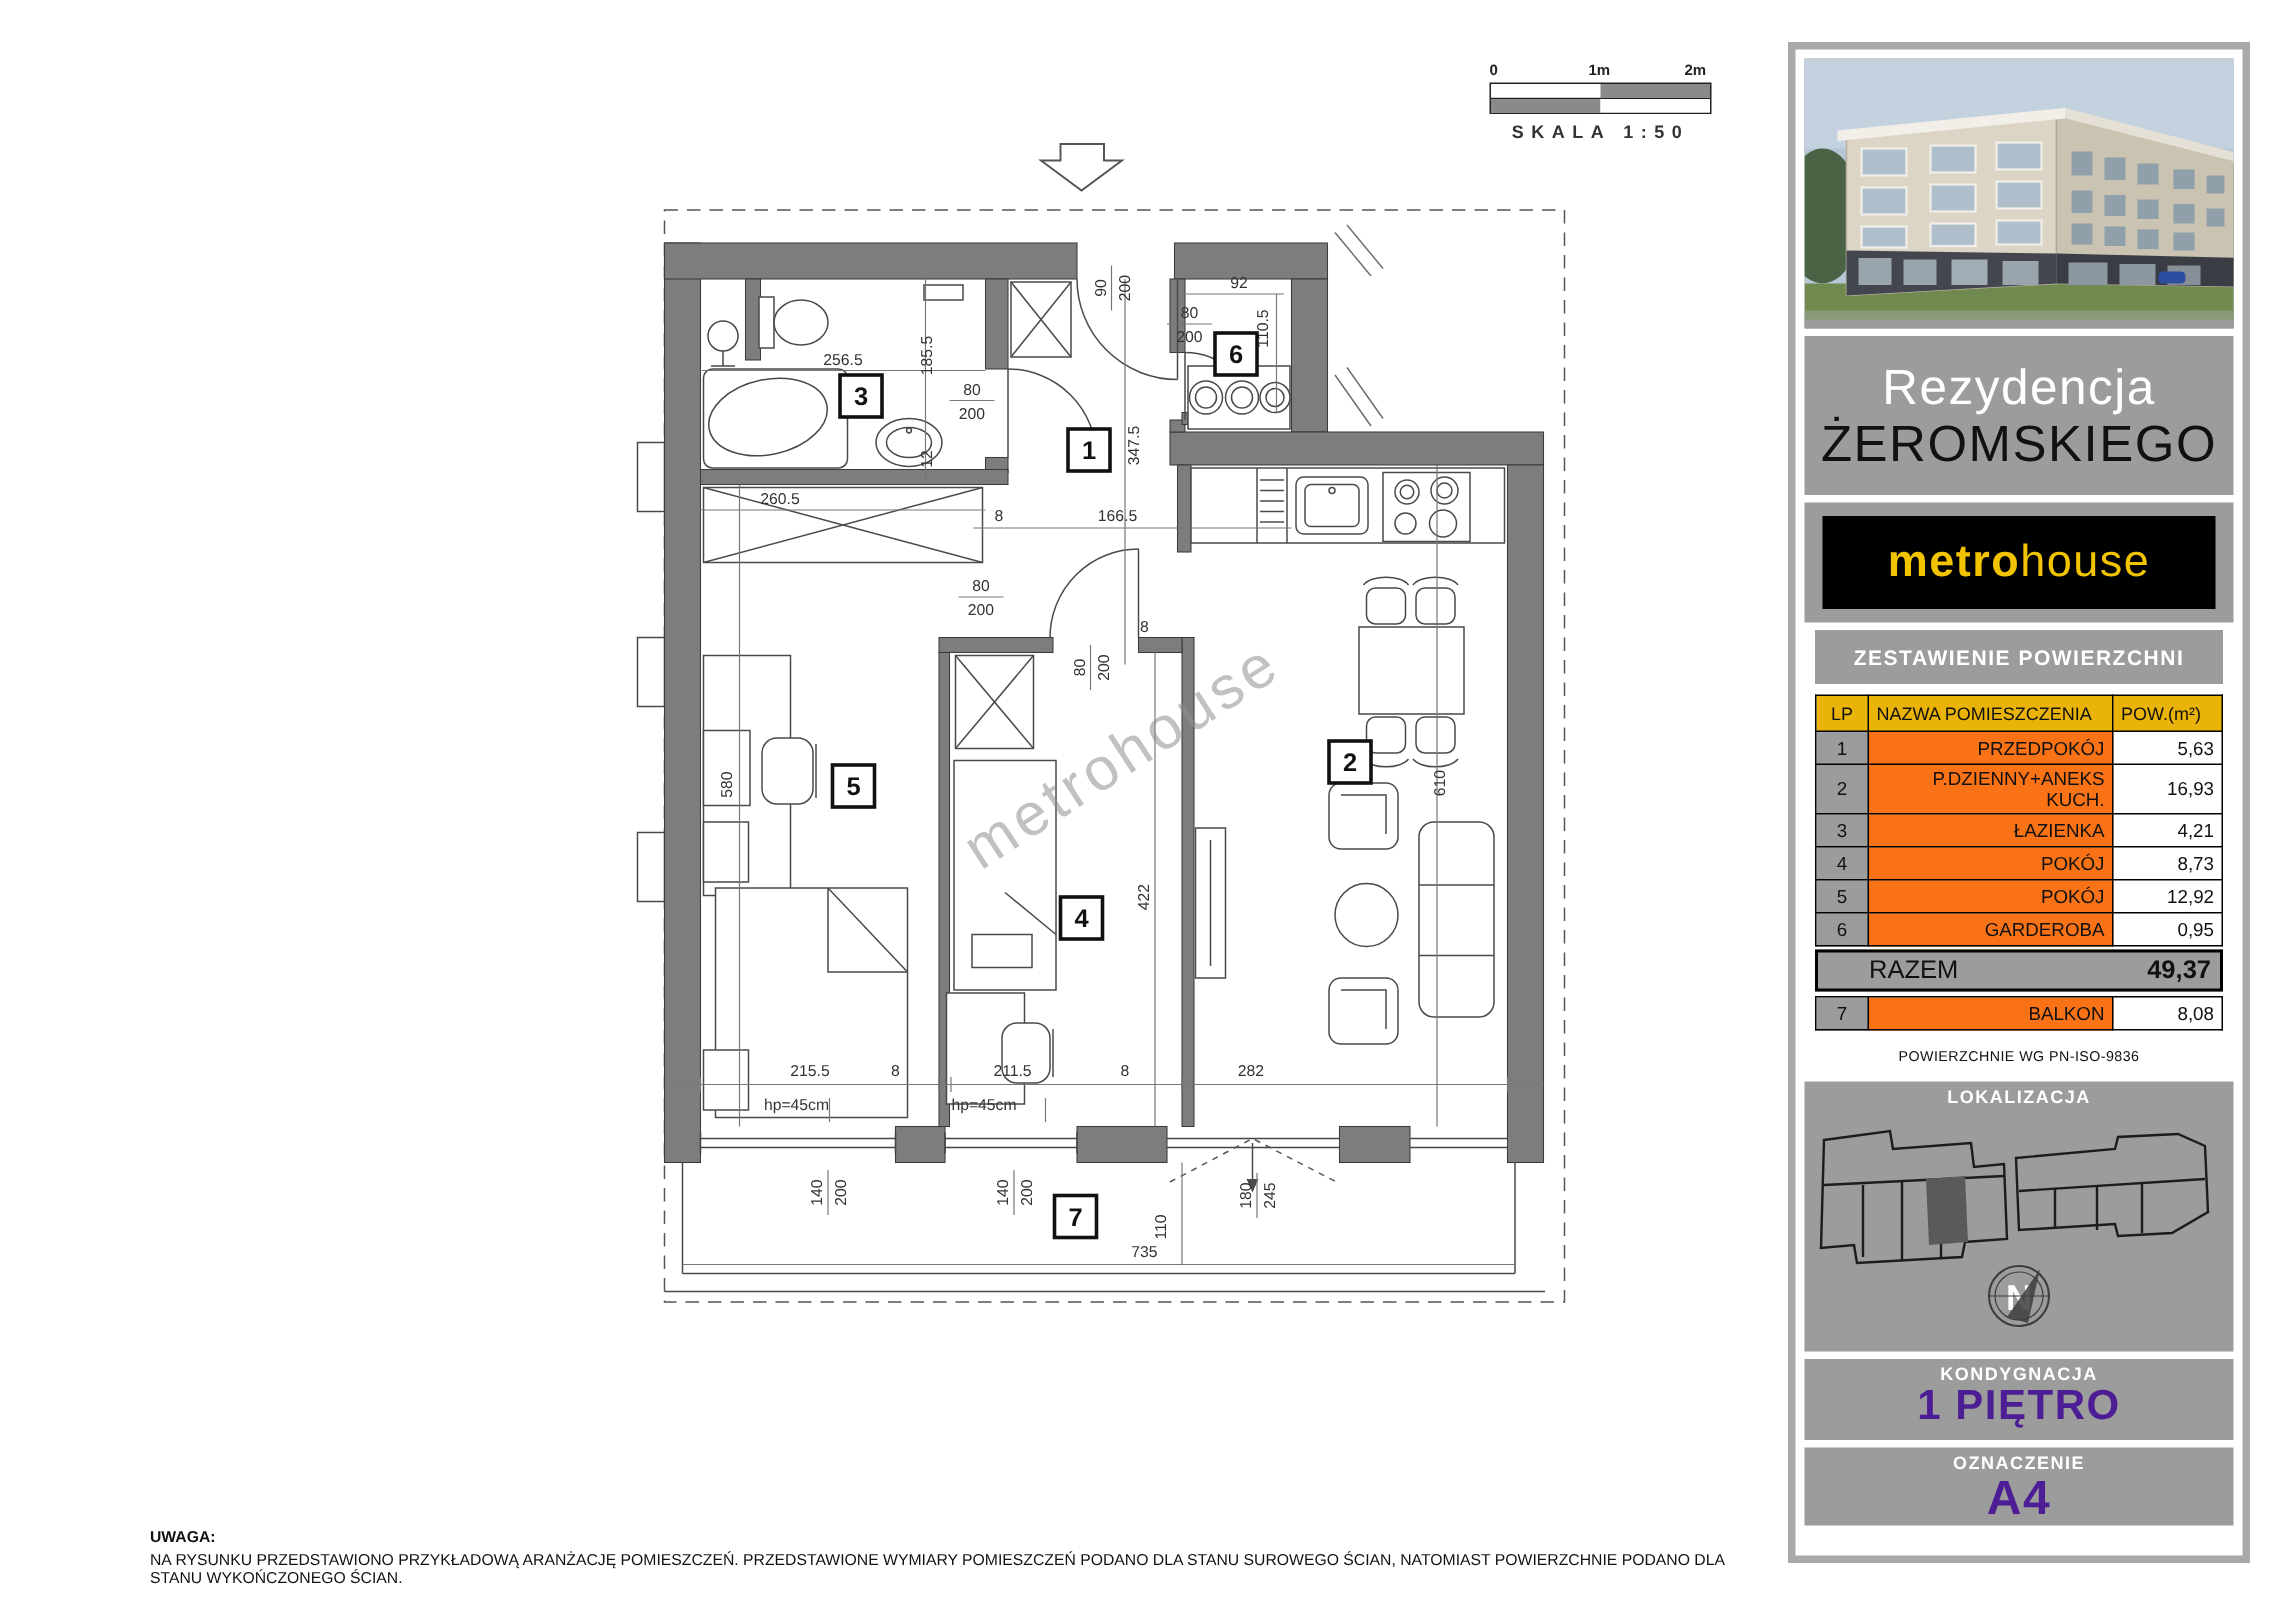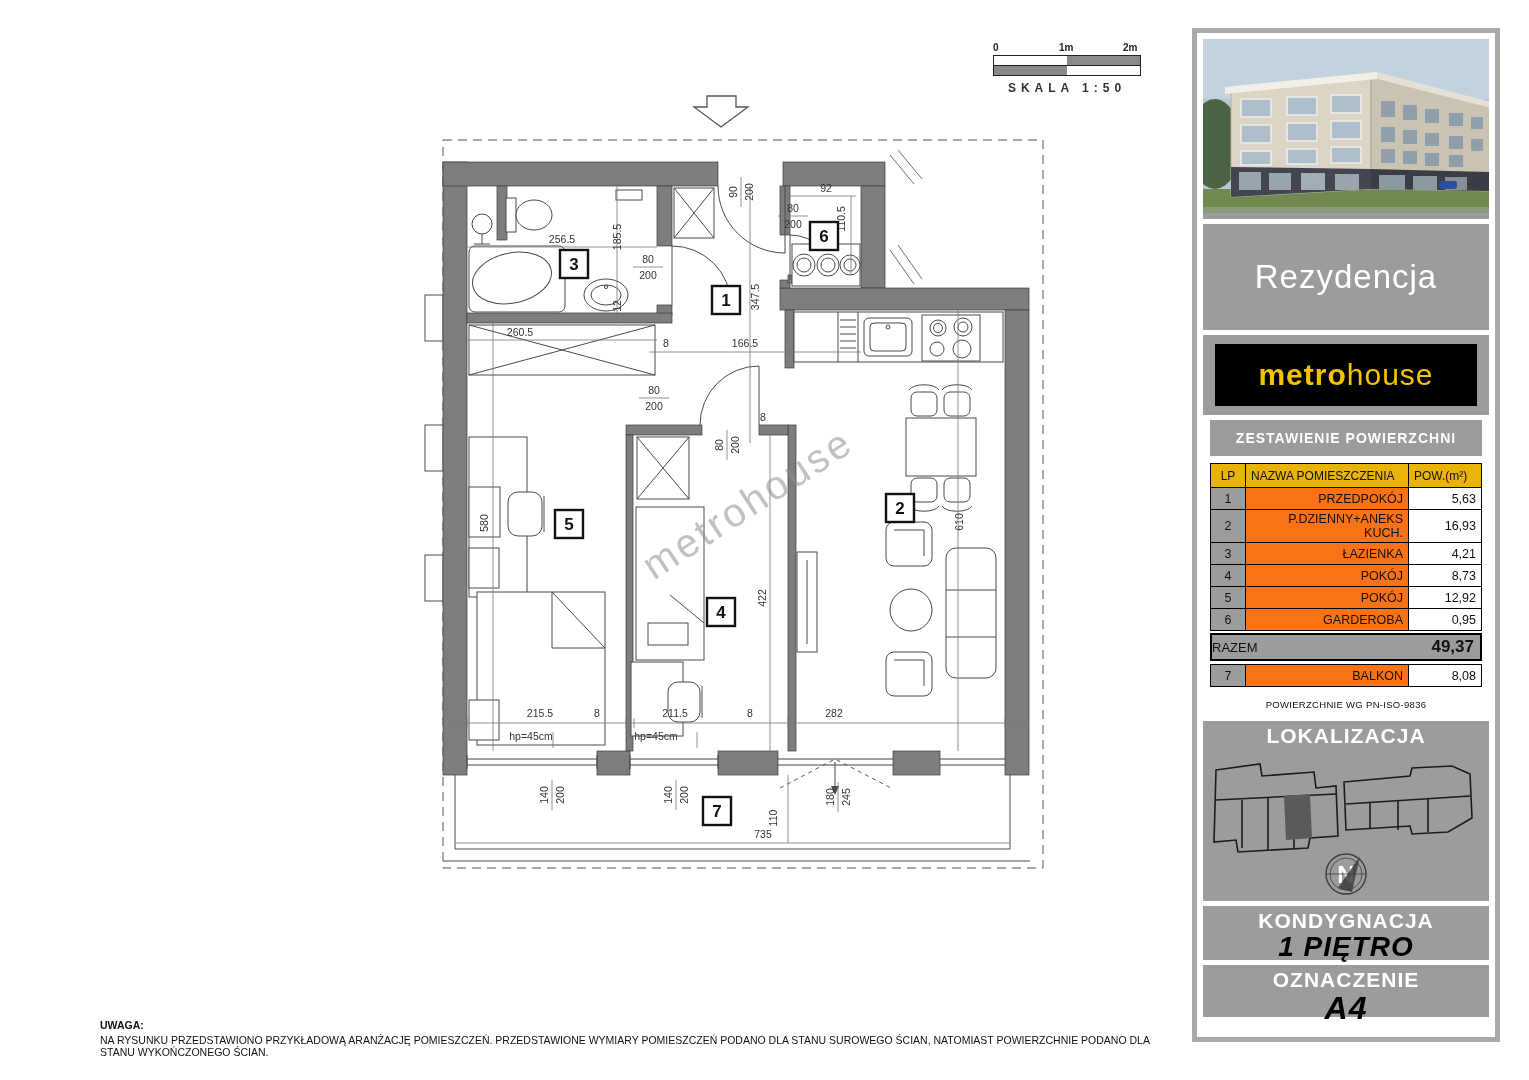--- a/index.html
+++ b/index.html
@@ -51,29 +51,29 @@
            color:#fff;font-weight:bold;font-size:14px;letter-spacing:1px;margin-bottom:7px;}
   table.areas{border-collapse:collapse;width:272px;font-size:12.5px;}
   table.areas td{border:1.6px solid #000;padding:2px 5px;height:17px;}
   td.lp{width:24px;text-align:center;background:#9c9c9c;}
   td.nm{background:#f97316;text-align:right;}
   td.pw{width:62px;text-align:right;background:#fff;}
   tr.hdr td{background:#eab308;font-size:12px;padding:3px 5px;}
   tr.hdr td.nm,tr.hdr td.pw{text-align:left;}
   .razemrow{width:272px;box-sizing:border-box;border:2px solid #000;margin-top:2px;background:#9c9c9c;
             display:flex;align-items:center;height:28px;}
-  .razemrow .lab{font-size:13px;flex:1;}
+  .razemrow .lab{margin-left:34px;font-size:17px;flex:1;}
   .razemrow .val{font-size:17px;font-weight:bold;margin-right:6px;}
   table.balkon{border-collapse:collapse;width:272px;font-size:12.5px;margin-top:3px;}
   table.balkon td{border:1.6px solid #000;padding:2px 5px;height:17px;}
   .footnote{margin:12px 0 6px 0;font-size:9.5px;color:#111;text-align:center;letter-spacing:.3px;}
   .lokal{height:180px;display:flex;flex-direction:column;align-items:center;}
-  .sechead{color:#fff;font-weight:bold;font-size:21px;letter-spacing:1px;margin-top:3px;text-align:center;}
+  .sechead{color:#fff;font-weight:bold;font-size:12px;letter-spacing:1px;margin-top:3px;text-align:center;}
   .kond{height:54px;display:flex;flex-direction:column;align-items:center;}
-  .bigval{color:#000000;font-size:28px;font-weight:bold;letter-spacing:1px;line-height:1;font-style:italic;}
+  .bigval{color:#4c1d95;font-size:28px;font-weight:bold;letter-spacing:1px;line-height:1;}
   .ozn{height:52px;display:flex;flex-direction:column;align-items:center;}
   .oprac{height:70px;display:flex;flex-direction:column;align-items:center;}
   .opracrow{display:flex;align-items:center;gap:8px;margin-top:3px;}
   .dflogo{border:2px solid #4a4a4a;width:46px;height:32px;display:flex;flex-direction:column;
           align-items:center;justify-content:center;color:#3b3b3b;font-size:9px;font-weight:bold;line-height:1.05;}
   .studio{color:#3b3b3b;}
   .studio .nm1{font-size:12.5px;font-weight:bold;letter-spacing:.5px;border-bottom:1.5px solid #3b3b3b;padding-bottom:1px;}
   .studio .ad{font-size:10.5px;margin-top:2px;}
 
   
@@ -493,20 +493,21 @@
           <rect x="222" y="114" width="14" height="13"></rect>
           <rect x="246" y="116" width="14" height="12"></rect>
       </g>
       <rect x="236" y="142" width="18" height="8" rx="3" fill="#2b4ea0"></rect>
       <rect y="174" width="296" height="6" fill="#9c9c9c"></rect>
     </svg>
   </div>
 
   <div class="sec titleblock">
     <div class="title1">Rezydencja</div>
+    <div class="title2">ŻEROMSKIEGO</div>
   </div>
 
   <div class="sec brand">
     <div class="brandbox">
       <span class="brandtxt"><span class="b">metro</span><span>house</span></span>
     </div>
   </div>
 
   <div class="tablearea">
     <div class="zestbar">ZESTAWIENIE POWIERZCHNI</div>

